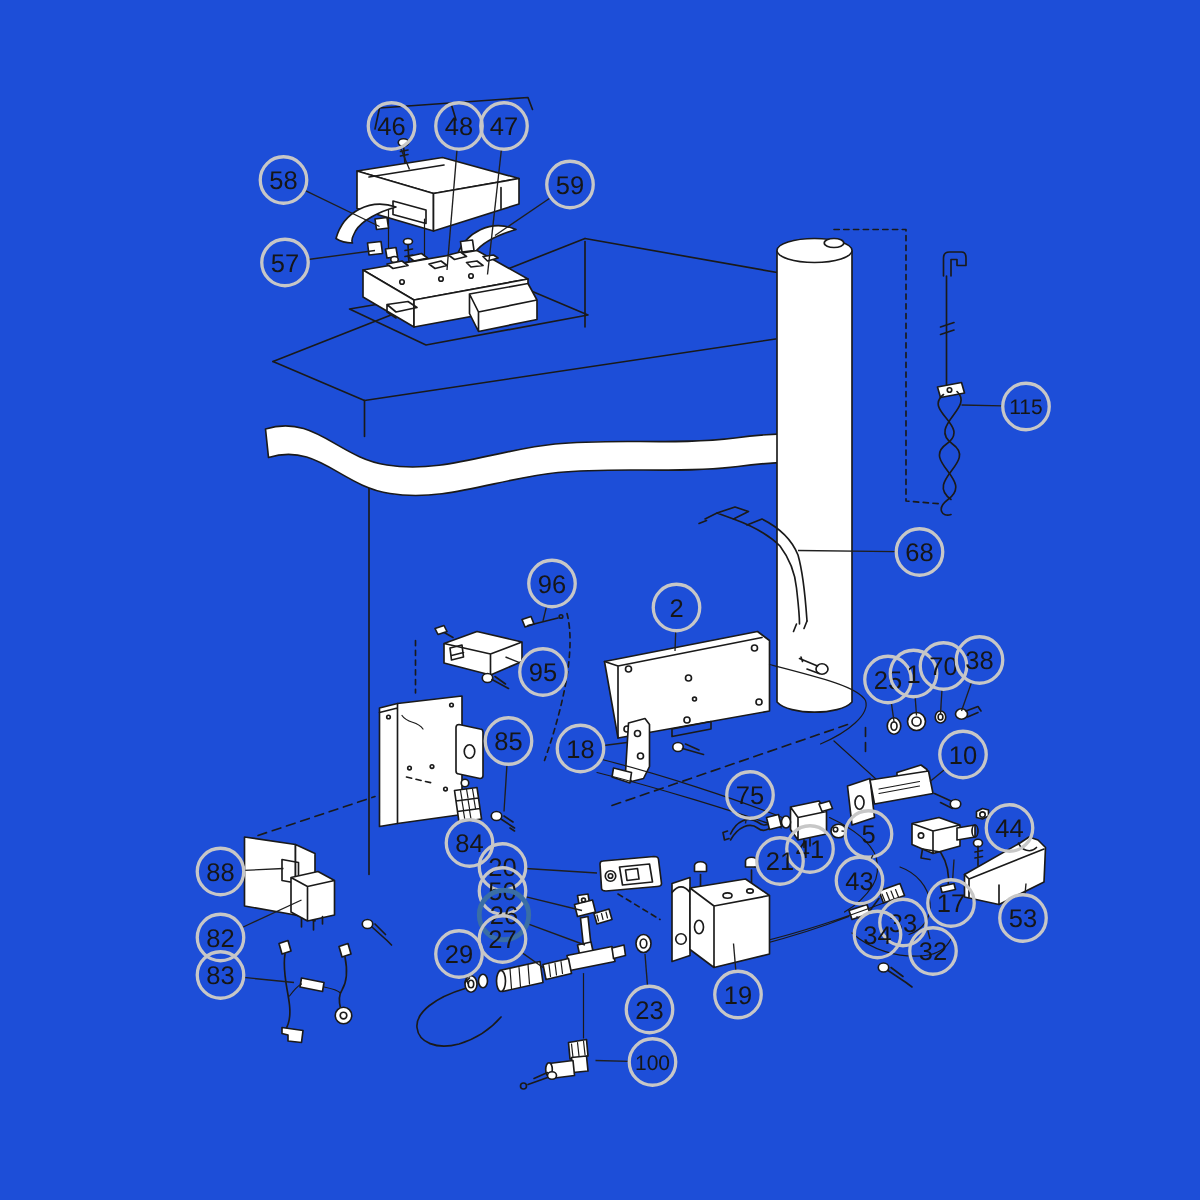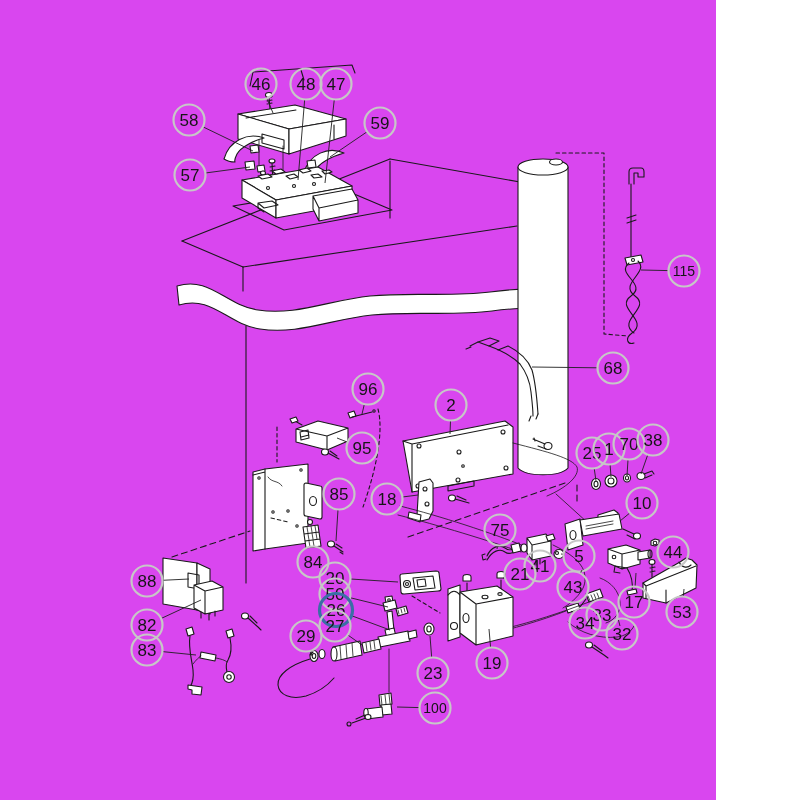--- a/index.html
+++ b/index.html
@@ -1,16 +1,16 @@
 <!DOCTYPE html>
 <html><head>
 <meta charset="utf-8">
 <style>
   html,body{margin:0;padding:0;background:#ffffff;}
-  #canvas{width:716px;height:800px;background:#d946ef;position:relative;overflow:hidden;}
+  #canvas{width:800px;height:800px;background:#1d4ed8;position:relative;overflow:hidden;}
   svg{display:block;}
   .art{stroke:#1a1a1a;stroke-width:1.1;fill:none;stroke-linecap:round;stroke-linejoin:round;}
   .artf{stroke:#1a1a1a;stroke-width:1.1;fill:#ffffff;stroke-linecap:round;stroke-linejoin:round;}
   .thin{stroke-width:0.8;}
   .dash{stroke-dasharray:6,4;}
   .dash2{stroke-dasharray:3.5,3;}
   .ring{fill:none;stroke:#c7c7c7;stroke-width:2.2;}
   .ring.hl{stroke:#3a6ea5;stroke-width:3.2;}
   .leader{stroke:#1f1f1f;stroke-width:0.9;fill:none;}
   .num{font-family:"Liberation Sans",sans-serif;font-size:17px;fill:#161616;text-anchor:middle;}

